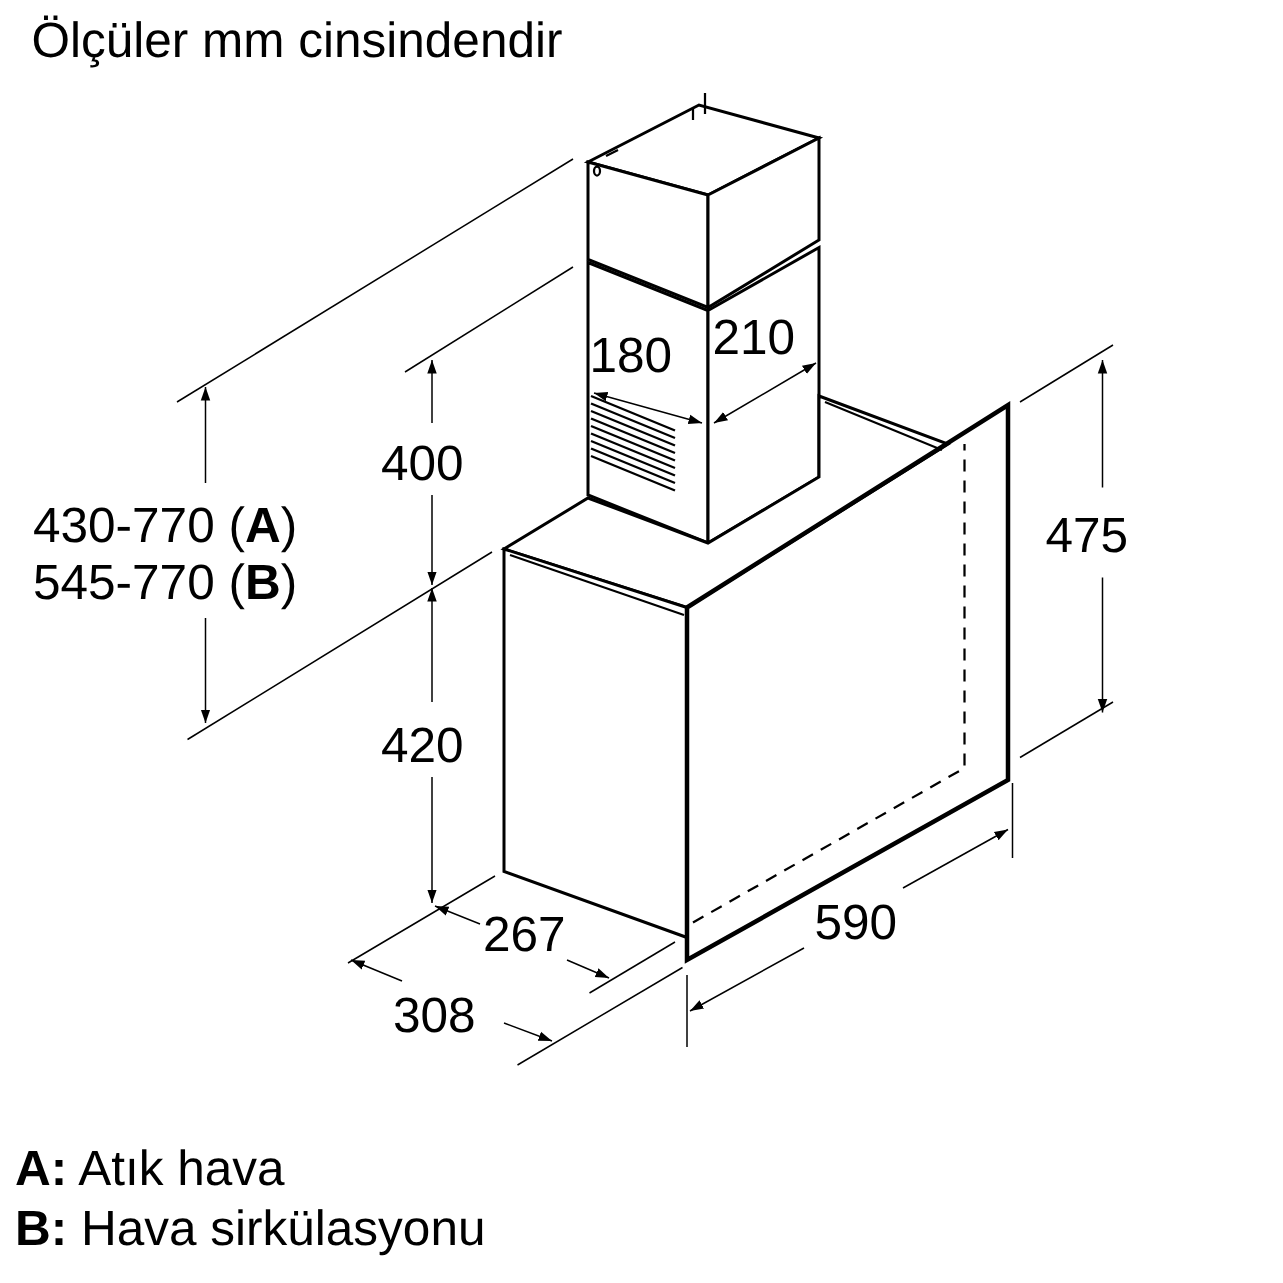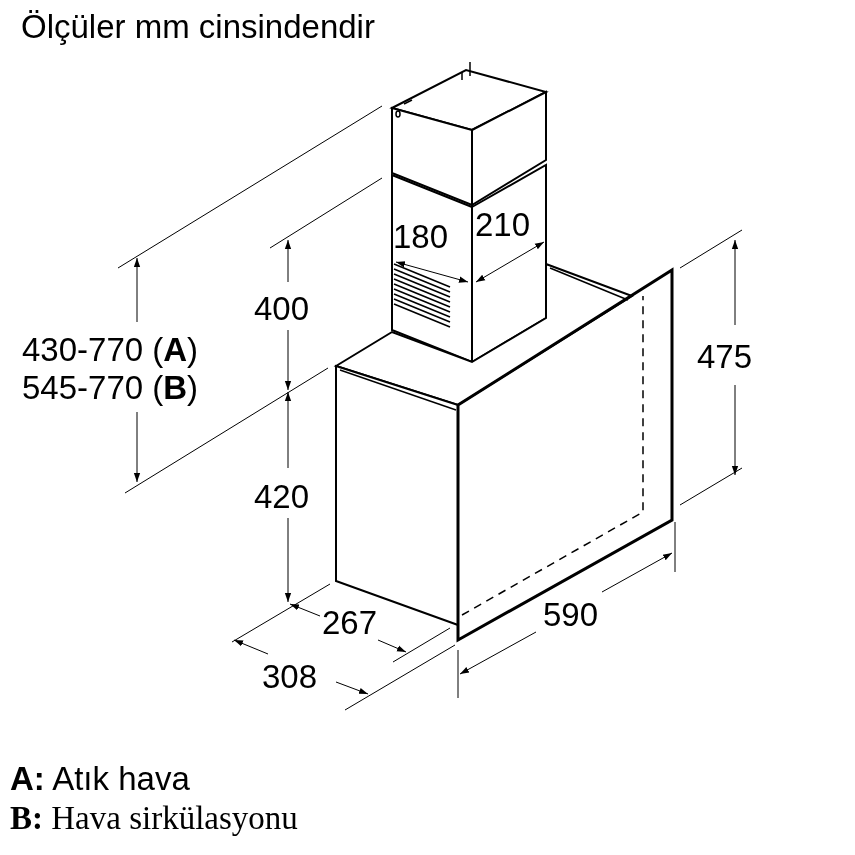--- a/index.html
+++ b/index.html
@@ -108,16 +108,16 @@
     <text x="543" y="626">590</text>
     <text x="22" y="361"><tspan>430-770 (</tspan><tspan font-weight="bold">A</tspan><tspan>)</tspan></text>
     <text x="22" y="399"><tspan>545-770 (</tspan><tspan font-weight="bold">B</tspan><tspan>)</tspan></text>
   </g>
 </svg>
 
 <div class="legend" style="top:760px;">
   <b>A:</b>
   <span>Atık hava</span>
 </div>
-<div class="legend" style="top:800px;font-family:Liberation Serif, serif;">
+<div class="legend" style="top:800px;">
   <b>B:</b>
   <span>Hava sirkülasyonu</span>
 </div>
 
 </body></html>

